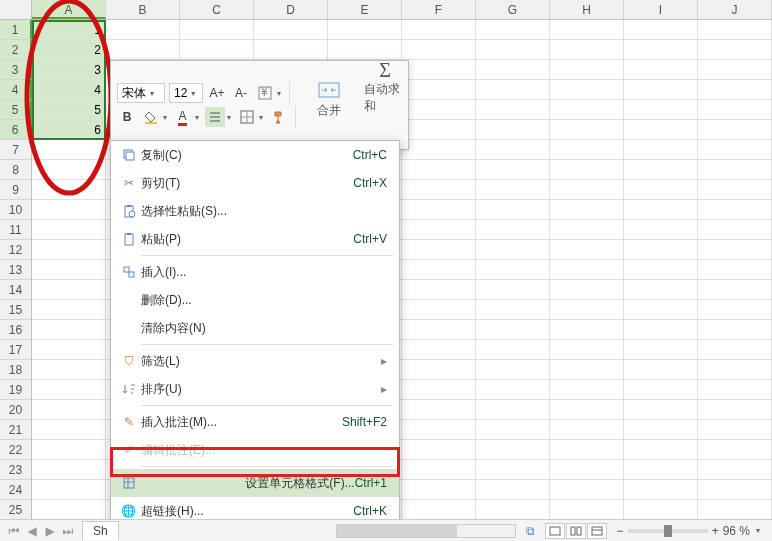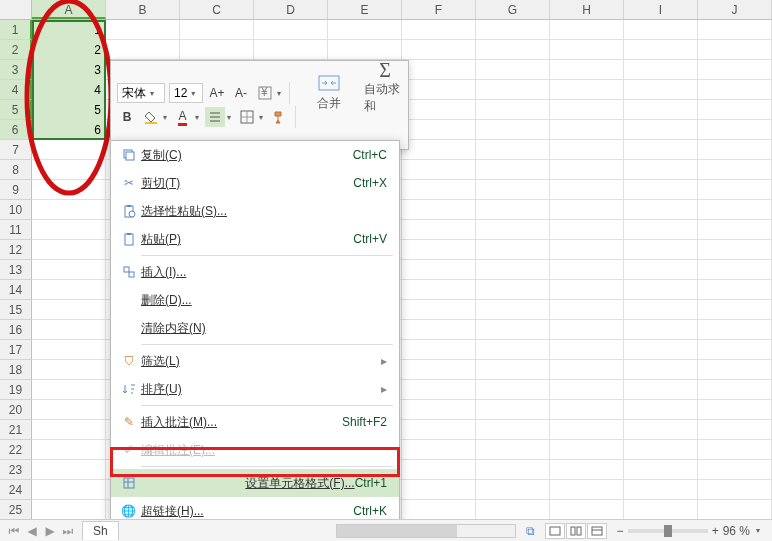--- a/index.html
+++ b/index.html
@@ -31,21 +31,21 @@
 .tb-drop { width: 8px; font-size: 8px; color: #666; text-align: center; }
 .tb-sep { width: 1px; height: 22px; background: #ddd; margin: 0 2px; }
 .tb-big { width: 42px; height: 46px; display: flex; flex-direction: column; align-items: center; justify-content: center; gap: 2px; color: #555; cursor: pointer; }
 .tb-big svg, .tb-big .sigma { height: 20px; }
 .sigma { font-size: 20px; font-family: Georgia, serif; color: #555; }
 
 .ctx-menu { position: absolute; background: #fff; border: 1px solid #bbb; box-shadow: 0 3px 10px rgba(0,0,0,.25); width: 290px; }
 .ctx-item { display: flex; align-items: center; height: 28px; padding: 0 12px 0 6px; cursor: pointer; }
 .ctx-item.hot { background: #d4e8cc; text-align: right; }
 .ctx-icon { width: 24px; display: flex; align-items: center; justify-content: center; color: #5a87c2; }
-.ctx-label { flex: 1; color: #333; text-decoration: underline; }
+.ctx-label { flex: 1; color: #333; }
 .ctx-short { color: #14532d; }
 .ctx-sub { color: #888; width: 10px; text-align: right; }
 .ctx-sep { height: 1px; background: #ddd; margin: 2px 6px 2px 30px; }
 .ctx-item.disabled .ctx-label, .ctx-item.disabled .ctx-icon { color: #bbb; }
 .annot-rect { position: absolute; border: 3px solid #e02020; pointer-events: none; }
 
 .status-bar { position: absolute; bottom: 0; left: 0; right: 0; height: 22px; background: #f4f4f4; border-top: 1px solid #ccc; display: flex; align-items: center; }
 .tab-nav { display: flex; gap: 2px; padding: 0 6px; }
 .tab-nav span { width: 16px; text-align: center; color: #999; cursor: pointer; }
 .sheet-tab { background: #fff; border: 1px solid #ccc; border-bottom: none; padding: 2px 10px; color: #444; }
@@ -424,21 +424,21 @@
     <div class="tb-dd">
         <div class="tb-btn">
           <svg width="14" height="14" viewBox="0 0 14 14">
             <rect x="1" y="1" width="12" height="12" fill="none" stroke="#888"></rect>
             <text x="3" y="10" font-size="8" fill="#888">¥</text>
           </svg>
         </div>
         <span class="tb-drop">▾</span>
       </div>
     <div class="tb-sep"></div>
-    <div class="tb-big" style="position:absolute;top:8px;right:58px;">
+    <div class="tb-big" style="position:absolute;top:15px;right:58px;">
       <svg width="22" height="16" viewBox="0 0 22 16">
           <rect x="1" y="1" width="20" height="14" fill="none" stroke="#6aa0d8"></rect>
           <path d="M4 8 L9 8 M7 6 L9 8 L7 10 M18 8 L13 8 M15 6 L13 8 L15 10" stroke="#6aa0d8" fill="none"></path>
         </svg>
       <span>合并</span>
     </div>
     <div class="tb-big" style="position:absolute;top:3px;right:2px;">
       <span class="sigma">Σ</span>
       <span>自动求和</span>
     </div>

